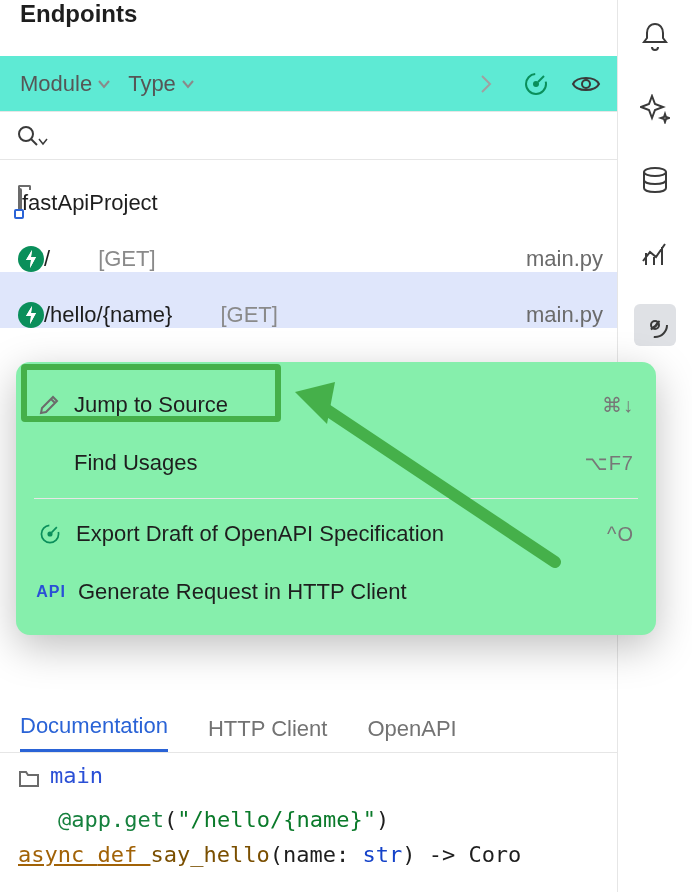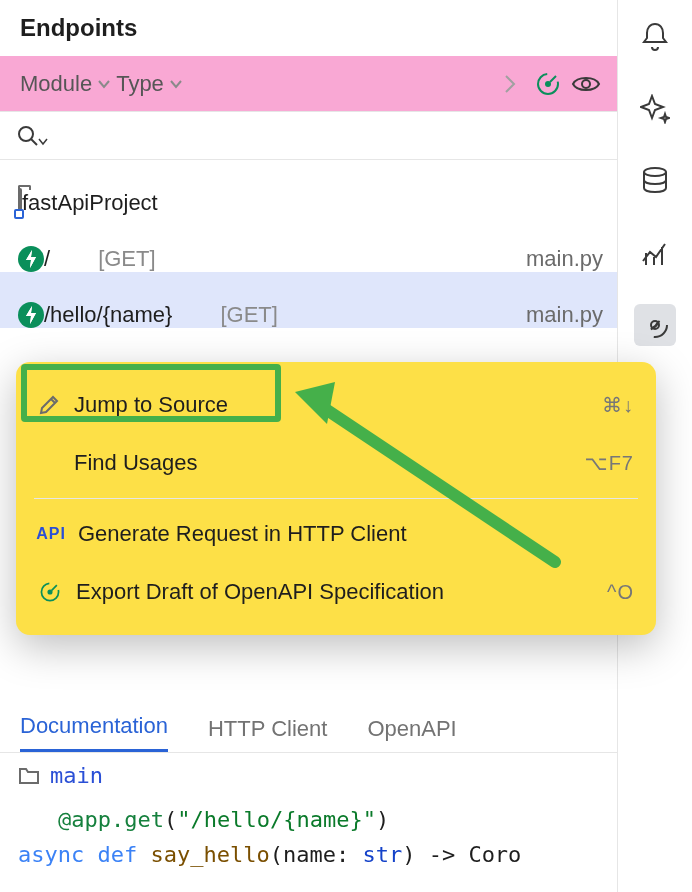--- a/index.html
+++ b/index.html
@@ -3,64 +3,64 @@
 <meta charset="utf-8">
 <style>
   * { box-sizing: border-box; margin: 0; padding: 0; }
   html, body { width: 692px; height: 892px; font-family: -apple-system, "Segoe UI", Arial, sans-serif; color: #1e1e1e; background: #fff; }
   .root { display: flex; width: 692px; height: 892px; }
   .main { flex: 1; display: flex; flex-direction: column; border-right: 1px solid #e6e6e6; position: relative; }
   .railbar { width: 74px; display: flex; flex-direction: column; align-items: center; padding-top: 16px; gap: 30px; background: #fff; }
   .railbar .rail-btn { width: 42px; height: 42px; display:flex; align-items:center; justify-content:center; border-radius:6px; cursor:pointer; color:#3a3a3a; }
   .railbar .rail-btn.active { background:#dfe1e5; }
 
-  .title-row { height: 56px; display:flex; align-items:center; padding: 0 20px; font-size:24px; font-weight:700; background:#fff; }
-  .filter-row { height: 56px; display:flex; align-items:center; padding: 0 14px 0 20px; gap: 4px; border-bottom:1px solid #e6e6e6; background:#f9a8d4; }
+  .title-row { height: 56px; display:flex; align-items:flex-start; padding: 0 20px; font-size:24px; font-weight:700; background:#fff; }
+  .filter-row { height: 56px; display:flex; align-items:center; padding: 0 14px 0 20px; gap: 16px; border-bottom:1px solid #e6e6e6; background:#5eead4; }
   .filter-row .dd { display:flex; align-items:center; gap:4px; font-size:22px; color:#565656; cursor:pointer; }
   .filter-row .spacer { flex:1; }
   .filter-row .icon-btn { width:34px; height:34px; display:flex; align-items:center; justify-content:center; cursor:pointer; color:#3a3a3a; }
   .filter-row .arrow-grey { color:#a0a0a0; }
 
   .search-row { height: 48px; display:flex; align-items:center; padding: 0 14px 0 16px; border-bottom:1px solid #e6e6e6; background:#fff; }
 
   .tree { display:flex; flex-direction:column; }
   .tree-row { height: 56px; display:flex; align-items:flex-end; padding: 0 14px 0 18px; gap:0; font-size:22px; cursor:pointer; }
   .tree-row .end { margin-left:auto; color:#6b6b6b; font-size:22px; }
   .tree-row.selected { background:#dfe6fb; }
   .node-label { color:#1e1e1e; }
   .method { color:#8a8a8a;margin-left:48px; }
   .fastapi-badge { width:26px; height:26px; border-radius:50%; background:#0a8f5b; display:flex; align-items:center; justify-content:center; }
   .fastapi-badge svg { filter: drop-shadow(0 0 0 #fff); }
 
   .folder-icon { color:#6b6b6b; }
 
   
-  .popup { position:absolute; left:16px; top:362px; width:640px; background:#fde047; border-radius:14px; box-shadow: 0 12px 40px rgba(0,0,0,.25); padding:14px 0; }
+  .popup { position:absolute; left:16px; top:362px; width:640px; background:#86efac; border-radius:14px; box-shadow: 0 12px 40px rgba(0,0,0,.25); padding:14px 0; }
   .popup .item { height:58px; display:flex; align-items:center; padding:0 22px; gap:14px; font-size:22px; cursor:pointer; }
   .popup .item .shortcut { margin-left:auto; color:#777; font-size:20px; letter-spacing:1px; }
   .popup .divider { height:1px; background:#e6e6e6; margin:6px 18px; }
   .popup .api-ico { font-weight:700; font-size:16px; color:#2a4fd6; letter-spacing:1px; width:26px; display:inline-flex; justify-content:center;}
   .popup .pencil { color:#6b6b6b; }
 
   
   .highlight-box { position:absolute; left:21px; top:364px; width:260px; height:58px; border:6px solid #45b04a; border-radius:4px; pointer-events:none; }
   .arrow-annot { position:absolute; left:295px; top:382px; width:280px; height:200px; pointer-events:none; }
 
   
   .tabs { display:flex; height:56px; align-items:flex-end; border-bottom:1px solid #e6e6e6; padding: 0 20px; gap:40px; font-size:22px; margin-top:auto; }
   .tab { padding-bottom:10px; color:#737373; cursor:pointer; }
   .tab.active { color:#2a63d6; border-bottom:3px solid #2a63d6; font-weight:500; }
 
   
   .preview { padding:14px 18px 20px 18px; font-family: "Menlo","Consolas",monospace; font-size:22px; line-height:1.6; white-space:pre; overflow:hidden; }
-  .crumb { display:flex; align-items:center; gap:10px; color:#2a4fd6; font-family: "Menlo","Consolas",monospace; padding:10px 18px 0 18px; font-size:22px;}
+  .crumb { display:flex; align-items:flex-end; gap:10px; color:#2a4fd6; font-family: "Menlo","Consolas",monospace; padding:10px 18px 0 18px; font-size:22px;}
   .crumb .crumb-ico { color:#6b6b6b; }
   .tok-deco { color:#15803d;margin-left:40px; }
   .tok-str  { color:#0a7a2a; }
-  .tok-kw   { color:#3b82f6; }
+  .tok-kw   { color:#a16207;text-decoration:underline; }
   .tok-def  { color:#7a4f00; }
   .tok-builtin { color:#1442c9; }
 
   .folder-box { position:relative; width:22px; height:16px; border:2px solid #6b6b6b; border-radius:2px; }
   .folder-box:before { content:""; position:absolute; width:9px; height:3px; border:2px solid #6b6b6b; border-bottom:none; top:-5px; left:-2px; border-radius:2px 2px 0 0;}
   .folder-overlay { position:absolute; right:-4px; bottom:-4px; width:10px; height:10px; border:2px solid #2a63d6; border-radius:2px; background:#fff; }
 
   svg { display:block; }
 </style>
 </head>
@@ -178,34 +178,34 @@
         <span>Jump to Source</span>
         <span class="shortcut">⌘↓</span>
       </div>
       <div class="item">
         <span style="width:22px"></span>
         <span>Find Usages</span>
         <span class="shortcut">⌥F7</span>
       </div>
       <div class="divider"></div>
       <div class="item">
-        <span class="api-ico">API</span>
-        <span>Generate Request in HTTP Client</span>
-      </div>
-      <div class="item">
         <span>
           <svg width="24" height="24" viewBox="0 0 28 28">
               <circle cx="14" cy="14" r="10" fill="none" stroke="#0a8f5b" stroke-width="2" stroke-dasharray="46 14"></circle>
               <circle cx="14" cy="14" r="3" fill="#0a8f5b"></circle>
               <line x1="16" y1="12" x2="22" y2="6" stroke="#0a8f5b" stroke-width="2"></line>
             </svg>
         </span>
         <span>Export Draft of OpenAPI Specification</span>
         <span class="shortcut">^O</span>
       </div>
+      <div class="item">
+        <span class="api-ico">API</span>
+        <span>Generate Request in HTTP Client</span>
+      </div>
     </div>
 
     <div class="highlight-box"></div>
     <svg class="arrow-annot" width="280" height="200" viewBox="0 0 280 200">
       <line x1="260" y1="180" x2="20" y2="20" stroke="#45b04a" stroke-width="12" stroke-linecap="round"></line>
       <polygon points="0,10 40,0 32,42" fill="#45b04a"></polygon>
     </svg>
 
   </div>
 

